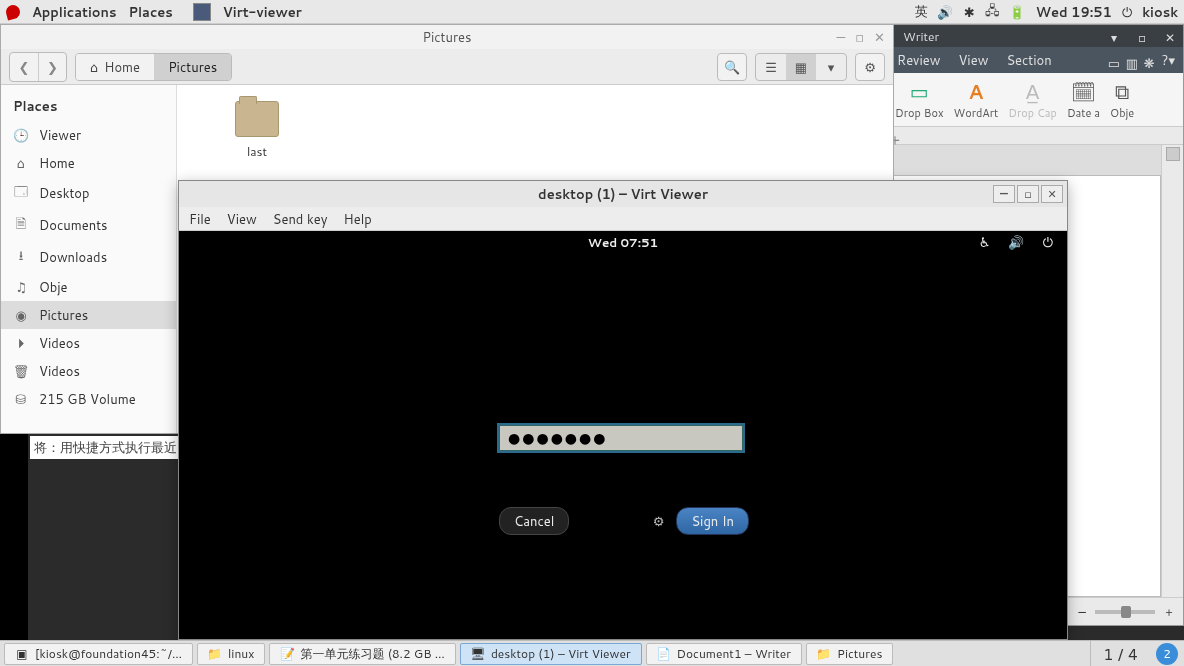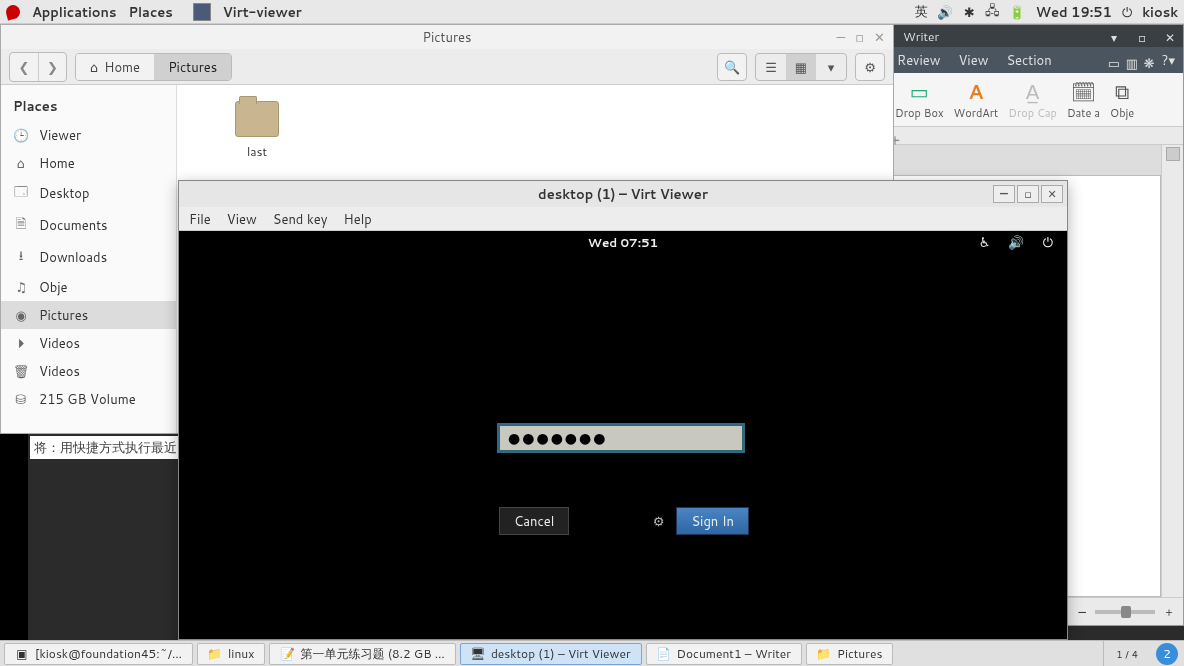--- a/index.html
+++ b/index.html
@@ -79,30 +79,30 @@
   .vtop .vclock { margin:0 auto; font-weight:600;}
   .vtop .vicons { position:absolute; right:14px; display:flex; gap:18px; font-size:13px;}
   .login { position:absolute; top:190px; left:320px; width:250px; color:#eee;}
   .login .userrow { display:flex; align-items:center; gap:14px;}
   .avatar { width:48px; height:48px; border:2px solid #aaa; border-radius:4px; display:flex; align-items:center; justify-content:center;}
   .avatar .p { width:30px; height:30px; color:#fff;}
   .login .uname { font-size:18px; font-weight:600; color:#fff;}
   .login .plabel { font-size:12px; margin-top:18px; color:#ddd;}
   .login input.pwd { width:244px; height:26px; margin-top:4px; background:#c8c8c0; border:1px solid #366; outline:2px solid #2a6a8a; padding:0 8px; font-size:14px; letter-spacing:2px; color:#000;}
   .login .btnrow { margin-top:56px; display:flex; align-items:center; gap:12px;}
-  .btn { padding:4px 14px; border-radius:0; border:1px solid #444; background:#222; color:#eee; font-size:13px;}
+  .btn { padding:4px 14px; border-radius:12px; border:1px solid #444; background:#222; color:#eee; font-size:13px;}
   .btn.primary { background:linear-gradient(#4a84c4,#2f66a4); border-color:#235;}
   .gear { margin-left:auto; color:#bbb; font-size:13px;}
 
   
   .taskbar { position:absolute; bottom:0; left:0; right:0; height:26px; background:#e0e0e0; border-top:1px solid #bbb; display:flex; align-items:center; z-index:60;}
   .task { height:22px; display:flex; align-items:center; gap:6px; padding:0 10px; border:1px solid #bbb; background:#f2f2f2; margin-left:4px; font-size:12px; color:#333; border-radius:2px; max-width:190px; overflow:hidden; white-space:nowrap;}
   .task.active { background:#cfe3f7; border-color:#7aa7d4;}
   .task .ti { width:14px; height:14px; display:flex; align-items:center; justify-content:center; font-size:12px;}
-  .taskbar .page { margin-left:auto; padding:0 12px; font-size:10px; color:#333; border-left:1px solid #bbb; height:100%; display:flex; align-items:center;}
+  .taskbar .page { margin-left:auto; padding:0 12px; font-size:16px; color:#333; border-left:1px solid #bbb; height:100%; display:flex; align-items:center;}
   .taskbar .notif { width:22px; height:22px; border-radius:50%; background:#3a8dd8; color:#fff; display:flex; align-items:center; justify-content:center; font-size:12px; margin:0 6px;}
 
   svg { display:block;}
 </style>
 </head>
 <body>
 
 <div class="topbar">
   <div class="left">
     <span class="redhat"></span>

